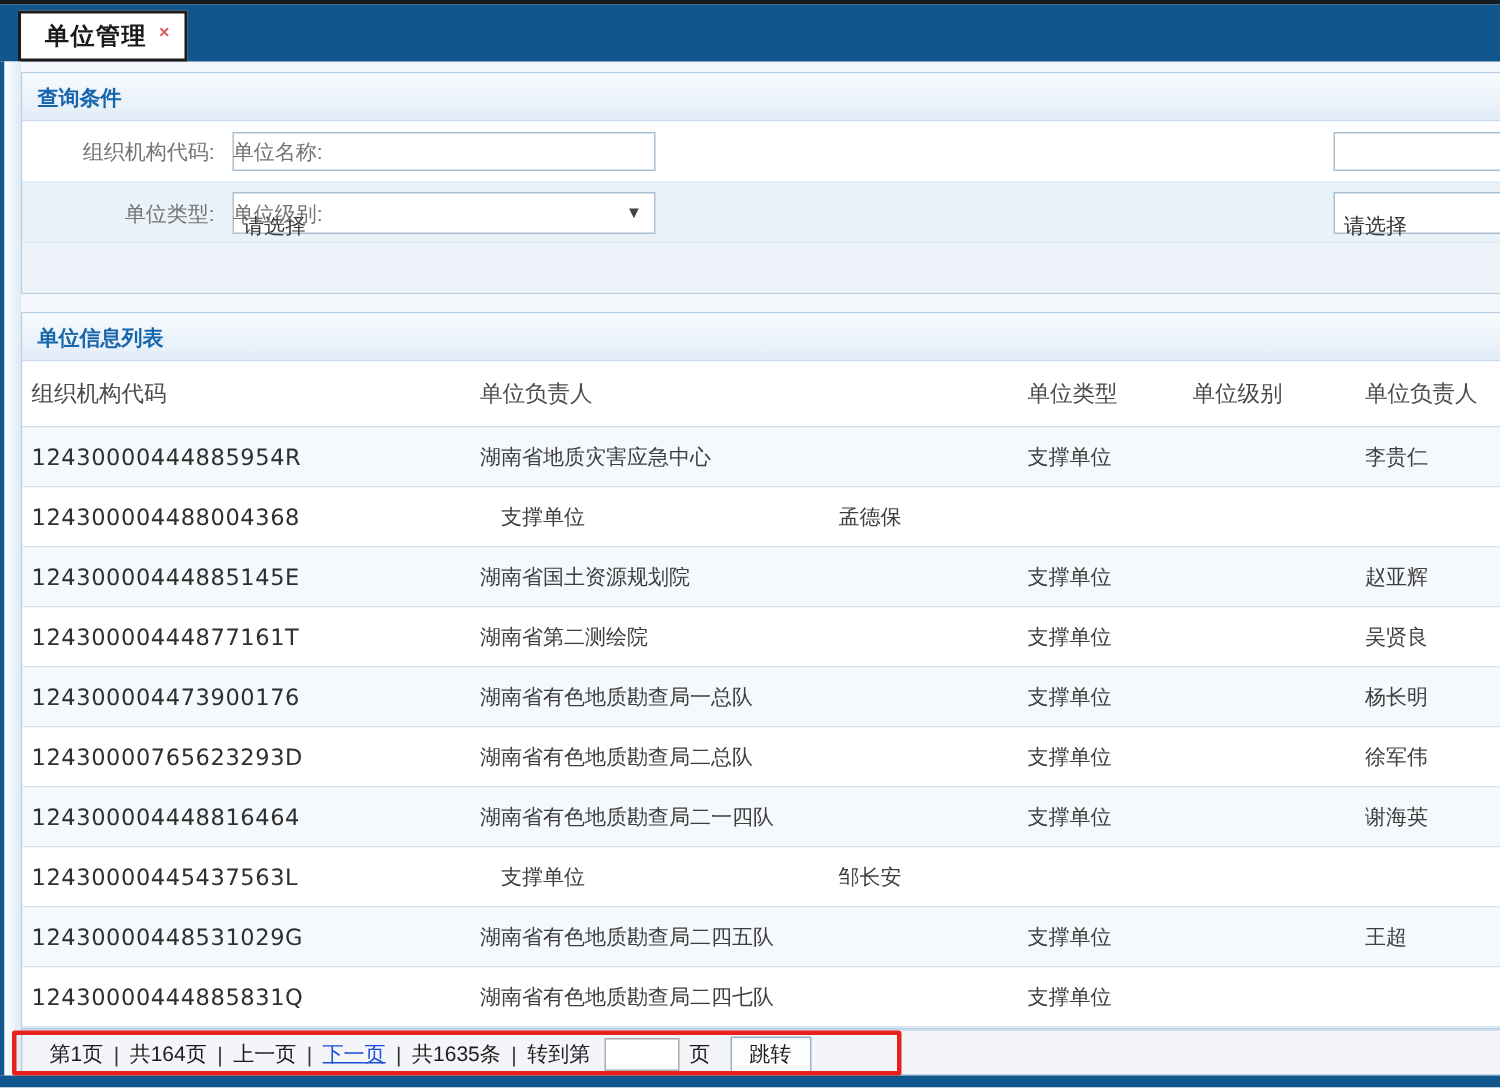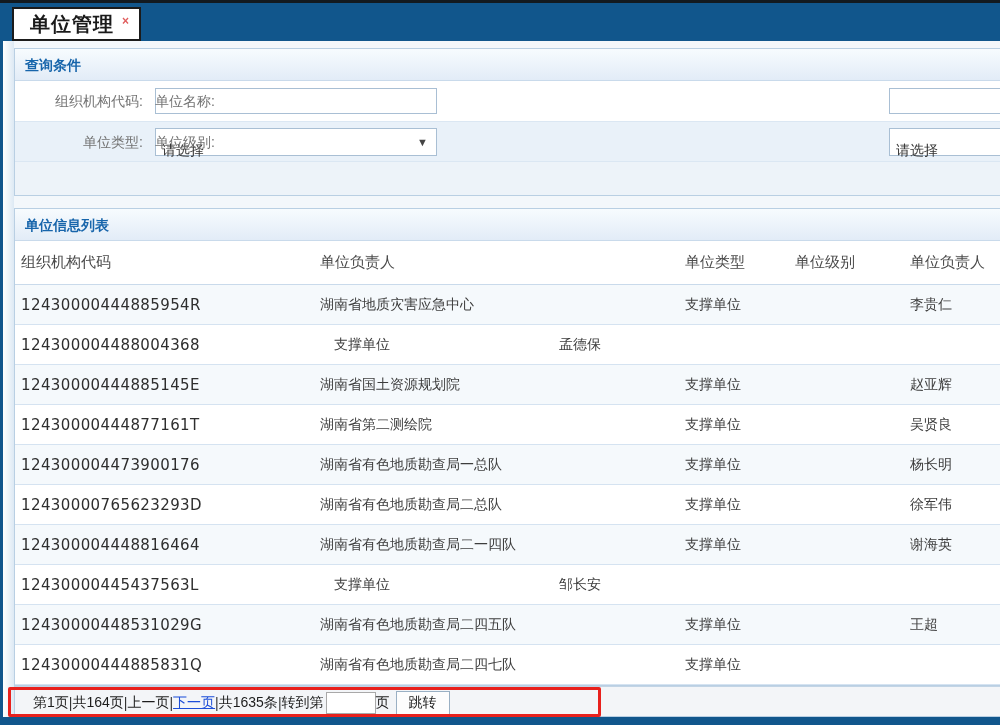--- a/index.html
+++ b/index.html
@@ -6,21 +6,21 @@
   html,body { width:1000px; height:725px; overflow:hidden; background:#fff;
     font-family:"Liberation Sans", sans-serif; }
   .stage { position:absolute; top:0; left:0; width:1000px; height:725px;
     overflow:hidden; background:#f3f7fb; }
 
   
   .top-black { position:absolute; left:0; top:0; width:1000px; height:3px; background:#131a20; }
   .topbar { position:absolute; left:0; top:3px; width:1000px; height:38px; background:#11568c; }
   .tab { position:absolute; left:12px; top:4px; height:34px; background:#ffffff;
     border:2px solid #1b1b1b; display:flex; align-items:center; padding:0 10px 0 16px; }
-  .tab-title { font-size:20px; font-weight:bold; color:#1a1a1a; letter-spacing:1px; }
+  .tab-title { font-size:16px; font-weight:bold; color:#1a1a1a; letter-spacing:1px; }
   .tab-close { font-size:12px; color:#e05d5d; font-weight:bold; margin-left:8px; margin-top:-6px; cursor:pointer; }
 
   
   .left-blue { position:absolute; left:0; top:41px; width:3px; height:676px; background:#11568c; }
   .left-soft { position:absolute; left:3px; top:41px; width:11px; height:676px;
     background:linear-gradient(to right,#ffffff,#dde9f4); }
   .bottom-blue { position:absolute; left:0; top:717px; width:1000px; height:8px; background:#11568c; }
 
   
   .panel { position:absolute; left:14px; width:1000px; background:#ffffff;
@@ -65,21 +65,21 @@
   .c-person { flex:1; padding-left:14px; }
   .trow .c-code { font-family:"DejaVu Sans", sans-serif; font-size:15px;
     letter-spacing:0.4px; color:#2e2e2e; }
 
   
   .pagebar { position:absolute; left:14px; top:686px; width:1000px; height:31px;
     background:#f3f5f8; border:1px solid #b9cfe3; border-top:1px solid #c2d4e5; }
   .red-box { position:absolute; left:8px; top:687px; width:593px; height:30px;
     border:3px solid #e8211d; border-radius:2px; pointer-events:none; z-index:5; }
   .pg-inner { position:absolute; left:18px; top:0; height:31px; display:flex;
-    align-items:center; font-size:14px; color:#1c1c1c; }
+    align-items:center; font-size:14px; color:#1c1c1c; gap:7px; }
   .pg-sep { color:#333; }
   .pg-link { color:#1d4ed8; text-decoration:underline; cursor:pointer; }
   .pg-plain { cursor:pointer; }
   .pg-input { width:50px; height:22px; border:1px solid #a9a9a9; background:#fff;
     font-size:13px; padding:0 4px; outline:none; margin-left:2px; }
   .pg-btn { height:24px; background:#fdfdfd; border:1px solid #9ab0c4;
     font-size:14px; color:#1c1c1c; padding:0 12px; margin-left:6px; cursor:pointer;
     font-family:"Liberation Sans", sans-serif; }
 </style>
 </head>

